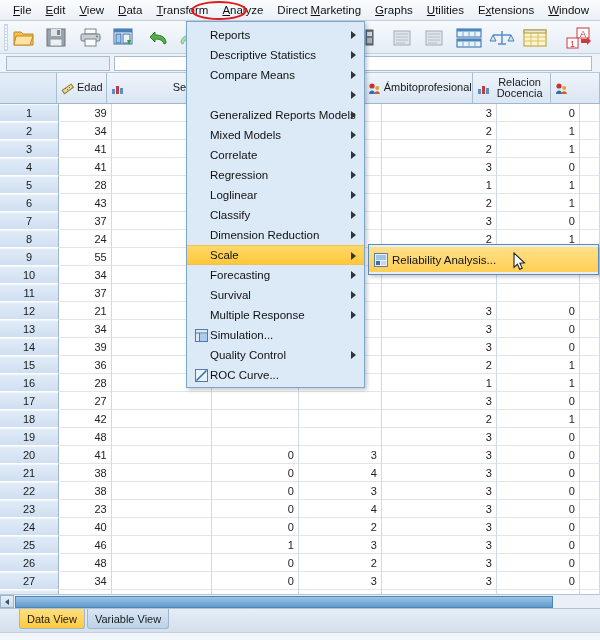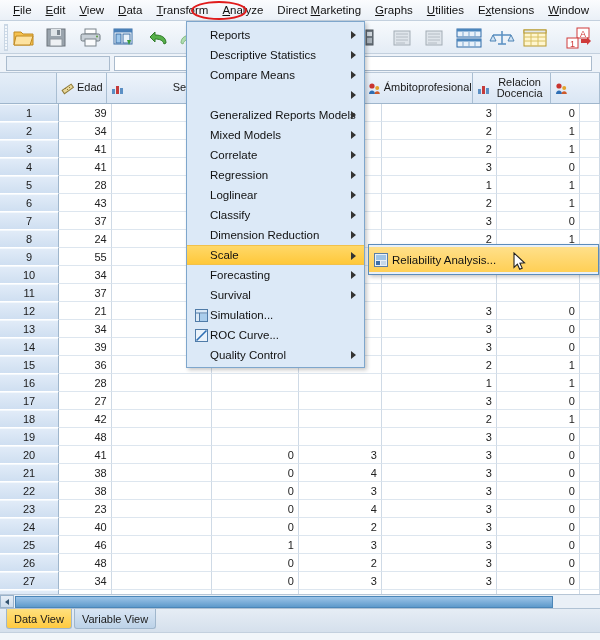--- a/index.html
+++ b/index.html
@@ -226,21 +226,21 @@
     border: 1px solid #4b86b8;
   }
 
   
   #viewtabs {
     position: absolute; left: 0; top: 608px;
     width: 600px; height: 24px;
     background: linear-gradient(#e6edf5, #d5e0ec);
     border-top: 1px solid #b0c2d4;
     display: flex; align-items: flex-start;
-    padding-left: 6px;
+    padding-left: 19px;
   }
   .vtab {
     height: 20px;
     padding: 0 7px;
     display: flex; align-items: center;
     font-size: 11px; color: #1a1a1a;
     border: 1px solid #9fb6cc;
     border-top: 0;
     border-radius: 0 0 3px 3px;
     margin-right: 2px;
@@ -835,42 +835,47 @@
         <span class="m-ico"></span>
         <span class="m-lbl">Forecasting</span>
         <span class="m-arrow"></span>
       </div>
       <div class="mrow">
         <span class="m-ico"></span>
         <span class="m-lbl">Survival</span>
         <span class="m-arrow"></span>
       </div>
       <div class="mrow">
+        <span class="m-ico"></span>
+        <span class="m-lbl">Multiple Response</span>
+        <span class="m-arrow"></span>
+      </div>
+      <div class="mrow">
         <span class="m-ico">
           <svg width="13" height="13" viewBox="0 0 13 13">
             <rect x="0.5" y="0.5" width="12" height="12" fill="#dbe9f7" stroke="#4f7ba8"></rect>
             <path d="M0.5 4h12M4.5 4v8.5" stroke="#4f7ba8"></path>
             <rect x="5" y="5" width="7" height="7" fill="#aacdec"></rect>
           </svg>
         </span>
         <span class="m-lbl">Simulation...</span>
       </div>
       <div class="mrow">
+        <span class="m-ico"></span>
+        <span class="m-lbl">Quality Control</span>
+        <span class="m-arrow"></span>
+      </div>
+      <div class="mrow">
         <span class="m-ico">
           <svg width="13" height="13" viewBox="0 0 13 13">
             <rect x="0.5" y="0.5" width="12" height="12" fill="#eaf2fa" stroke="#4f7ba8"></rect>
             <path d="M1.5 11.5L11.5 1.5" stroke="#2f6fb5" stroke-width="1.6"></path>
           </svg>
         </span>
         <span class="m-lbl">ROC Curve...</span>
-      </div>
-      <div class="mrow">
-        <span class="m-ico"></span>
-        <span class="m-lbl">Quality Control</span>
-        <span class="m-arrow"></span>
       </div>
     </div>
 
   <div id="scale-submenu">
     <div class="srow hl">
       <span class="s-ico">
         <svg width="14" height="14" viewBox="0 0 14 14">
             <rect x="0.5" y="0.5" width="13" height="13" fill="#e9f0f7" stroke="#5a7ea6"></rect>
             <rect x="2" y="2" width="10" height="5" fill="#9fc4e6"></rect>
             <rect x="2" y="8" width="4" height="4" fill="#3f6fa8"></rect>

